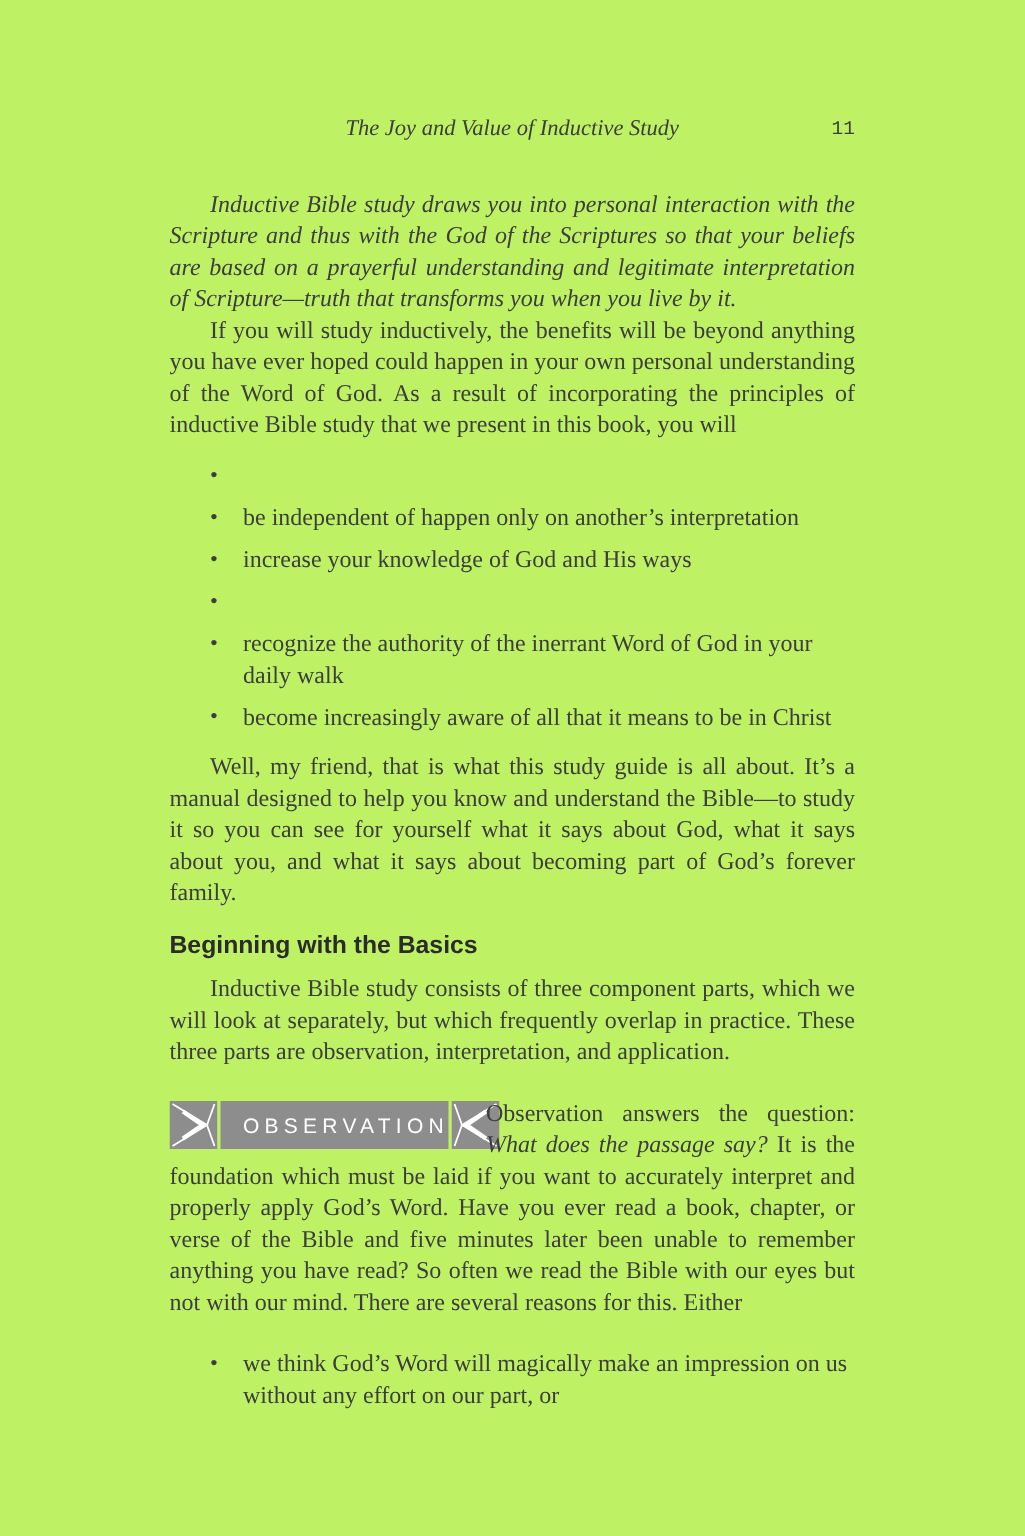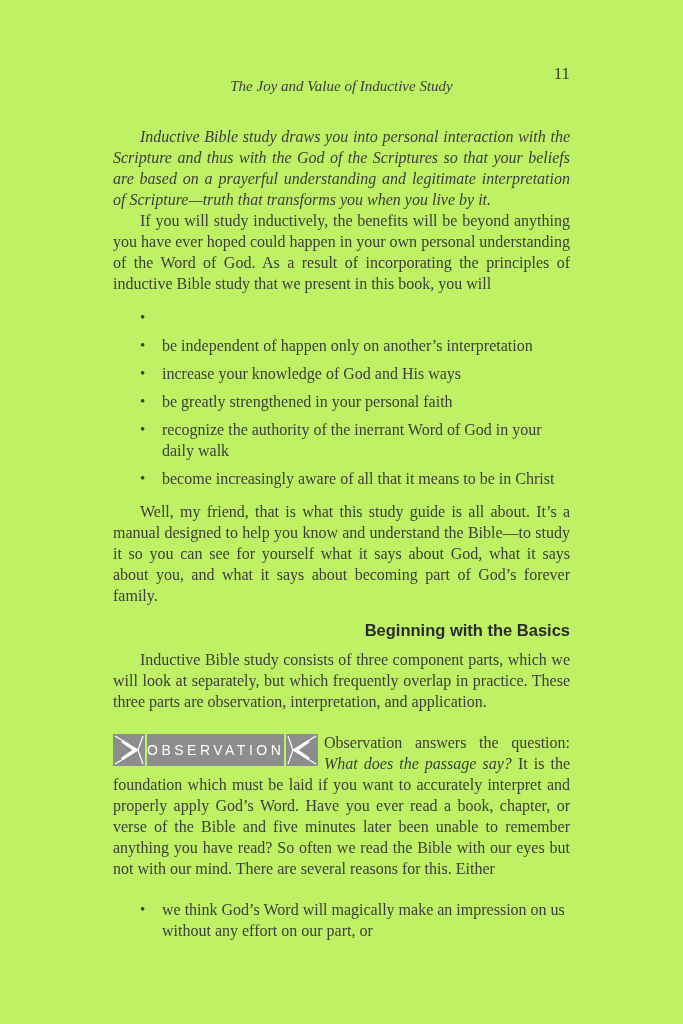--- a/index.html
+++ b/index.html
@@ -17,24 +17,24 @@
     margin: 0 113px;
     padding-top: 77px;
     text-align: center;
     font-style: italic;
     font-size: 15px;
     line-height: 18px;
   }
   .page-number {
     position: absolute;
     right: 0;
-    bottom: 12px;
+    bottom: 0;
     font-style: normal;
-    font-family: Liberation Serif, serif;
-    font-size: 17px;
+    font-family: Liberation Mono, monospace;
+    font-size: 13px;
   }
   .content {
     margin: 12px 113px;
     font-size: 16px;
     line-height: 21px;
   }
   .content p { margin: 0; text-align: justify; }
   .indent { text-indent: 27px; }
   .quote { margin-top: 31px !important; font-style: italic; }
   .para-intro { margin-top: 0 !important; }
@@ -56,21 +56,21 @@
   }
   ul.bullets li .li-text { flex: 1; }
   .para-summary { margin-top: 12px !important; }
   h2.section-heading {
     margin: 14px 0 0 0;
     font-family: "Liberation Sans", sans-serif;
     font-weight: bold;
     font-size: 16.5px;
     line-height: 20px;
     color: #2b2b2b;
-    text-align: right;
+    text-align: left;
   }
   .para-components { margin-top: 9px !important; }
   .para-observation { margin-top: 20px !important; }
   .obs-badge {
     float: left;
     display: flex;
     gap: 2px;
     width: 197px;
     height: 32px;
     margin: 2px 14px 6px 0;
@@ -79,21 +79,21 @@
   .obs-badge .badge-label {
     flex: 1;
     background: var(--badge-gray, #8d8d8d);
     color: #ffffff;
     font-family: "Liberation Sans", sans-serif;
     font-size: 14px;
     letter-spacing: 3.5px;
     display: flex;
     align-items: center;
     justify-content: center;
-    padding-left: 0;
+    padding-left: 15px;
     white-space: nowrap;
   }
   .bullets-last { margin-top: 20px !important; }
   em { font-style: italic; }
 </style>
 </head>
 <body>
 
 <div class="page">
 
@@ -115,21 +115,20 @@
       <li>
         <span class="dot">•</span>
         <span class="li-text">be independent of happen only on another’s interpretation</span>
       </li>
       <li>
         <span class="dot">•</span>
         <span class="li-text">increase your knowledge of God and His ways</span>
       </li>
       <li>
         <span class="dot">•</span>
-        <span class="li-text">be greatly strengthened in your personal faith</span>
       </li>
       <li>
         <span class="dot">•</span>
         <span class="li-text">recognize the authority of the inerrant Word of God in your daily walk</span>
       </li>
       <li>
         <span class="dot">•</span>
         <span class="li-text">become increasingly aware of all that it means to be in Christ</span>
       </li>
     </ul>

